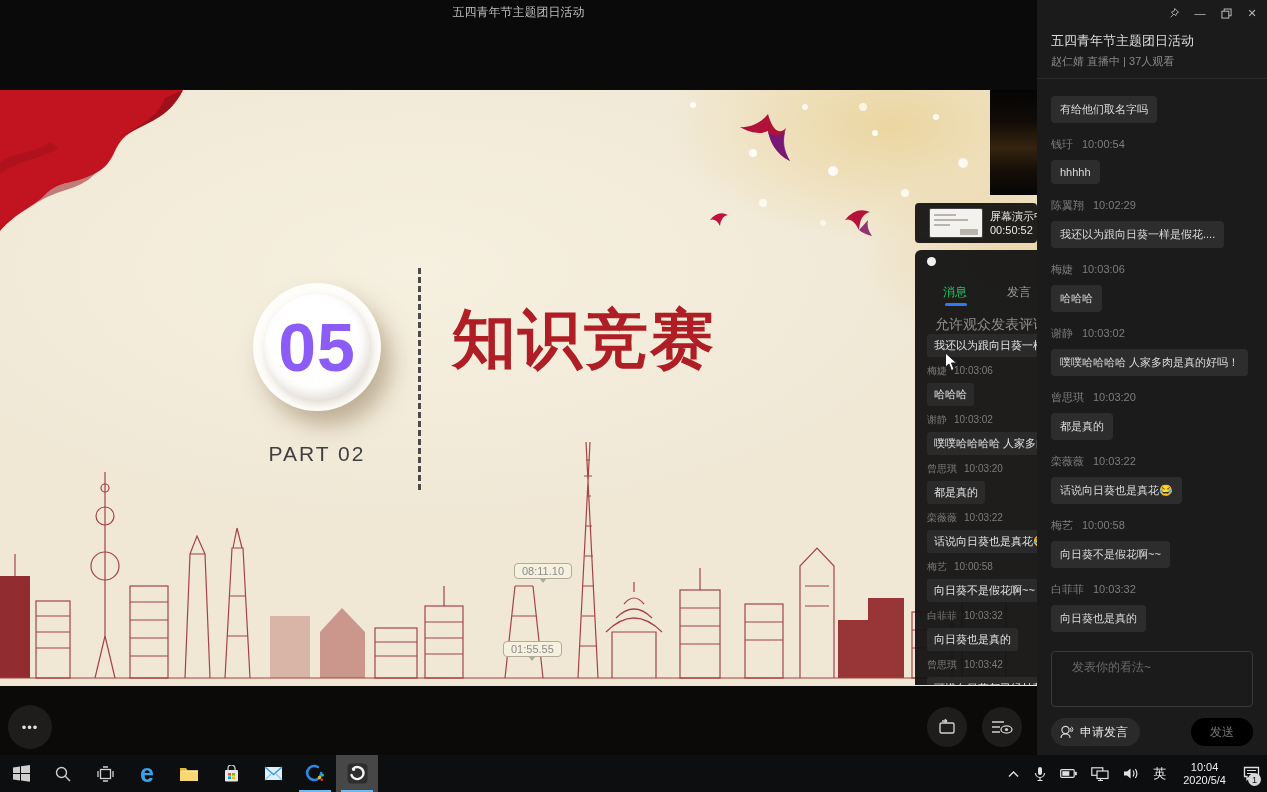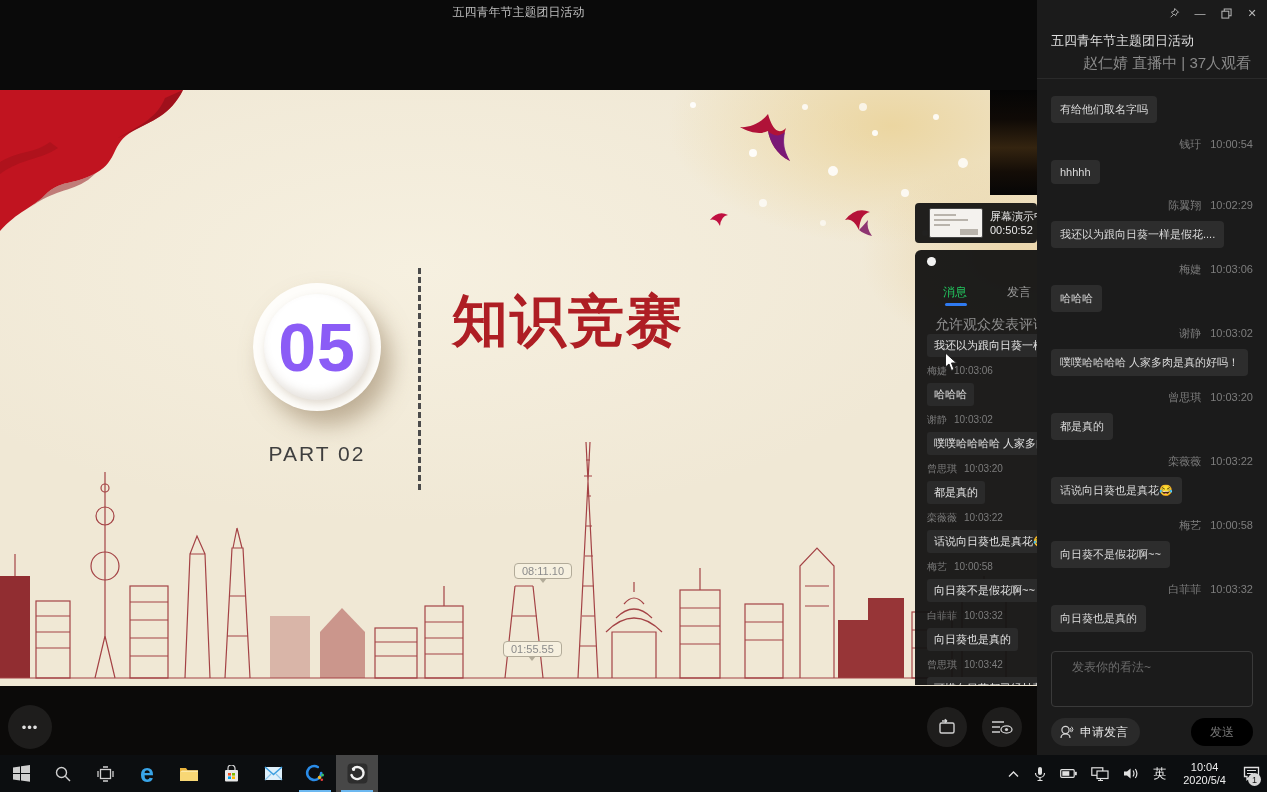--- a/index.html
+++ b/index.html
@@ -33,21 +33,21 @@
 
   .num-circle { position:absolute; left:253px; top:193px; width:128px; height:128px; border-radius:50%;
     background:#fefdfa; box-shadow:10px 14px 22px rgba(139,116,83,.5); }
   .num-circle .inner { position:absolute; left:11px; top:11px; right:11px; bottom:11px; border-radius:50%;
     background:#fff; box-shadow:inset -3px -6px 10px rgba(120,100,70,.18), 2px 4px 8px rgba(139,116,83,.25);
     display:flex; align-items:center; justify-content:center; }
   .num-circle .num { font-size:68px; font-weight:bold; color:#8b5cf6; letter-spacing:1px; }
   .part-label { position:absolute; left:253px; top:352px; width:128px; text-align:center;
     font-size:21px; color:#3f3f3f; letter-spacing:2px; }
   .dash-line { position:absolute; left:418px; top:178px; height:222px; width:0; border-left:3px dashed #4b4b4b; }
-  .slide-heading { position:absolute; left:452px; top:194px; font-size:56px; font-weight:bold;
+  .slide-heading { position:absolute; left:452px; top:206px; font-size:64px; font-weight:bold;
     color:#ae1e24; letter-spacing:2px; white-space:nowrap; }
 
   .callout { position:absolute; background:#f6f0df; border:1px solid #b2ab99; border-radius:4px;
     color:#8b8b8b; font-size:11px; padding:1px 7px; white-space:nowrap; }
   .callout .tip { position:absolute; left:50%; bottom:-5px; margin-left:-4px; width:0; height:0;
     border-left:4px solid transparent; border-right:4px solid transparent; border-top:5px solid #b2ab99; }
   .callout-1 { left:514px; top:473px; }
   .callout-2 { left:503px; top:551px; }
 
   .skyline { position:absolute; left:0; bottom:0; }
@@ -91,25 +91,25 @@
   .more-btn { left:8px; top:19px; width:44px; height:44px; color:#e0e0e0; font-size:13px; letter-spacing:1px; }
   .rotate-btn { left:927px; top:21px; width:40px; height:40px; }
   .viewlist-btn { left:982px; top:21px; width:40px; height:40px; }
 
   
   .sidebar { position:absolute; left:1037px; top:0; width:230px; height:755px; background:#1b1b1b; overflow:hidden; }
   .win-controls { position:absolute; top:6px; right:8px; display:flex; gap:12px; align-items:center; color:#b8b8b8; }
   .win-controls .wc { width:14px; height:14px; display:flex; align-items:center; justify-content:center;
     font-size:11px; cursor:default; }
   .sb-title { position:absolute; left:14px; top:32px; font-size:13px; color:#dedede; white-space:nowrap; }
-  .sb-sub { position:absolute; left:14px; top:54px; font-size:15px; color:#8a8a8a; white-space:nowrap;margin-left:32px; }
+  .sb-sub { position:absolute; left:14px; top:54px; font-size:11px; color:#8a8a8a; white-space:nowrap; }
   .sb-divider { position:absolute; left:0; top:78px; width:230px; height:1px; background:#2a2a2a; }
   .sb-msgs { position:absolute; left:14px; top:96px; width:202px; height:548px; overflow:hidden; }
   .smsg { margin-bottom:10px; }
-  .smsg .meta { font-size:11px; color:#7d7d7d; margin-bottom:8px; white-space:nowrap;text-align:right; }
+  .smsg .meta { font-size:11px; color:#7d7d7d; margin-bottom:8px; white-space:nowrap; }
   .smsg .meta .name { margin-right:9px; }
   .smsg .bubble { display:inline-block; background:#2d2d2d; color:#dcdcdc; font-size:11px;
     padding:6px 9px; border-radius:4px; white-space:nowrap; max-width:214px; overflow:hidden; }
   .composer { position:absolute; left:14px; top:651px; width:202px; height:56px;
     background:transparent; border:1px solid #3a3a3a; border-radius:4px; color:#cfcfcf;
     font-size:12px; font-family:"Liberation Sans",sans-serif; padding:7px 20px; resize:none; outline:none; }
   .composer::placeholder { color:#6a6a6a; }
   .speak-btn { position:absolute; left:14px; top:718px; height:28px; padding:0 12px 0 8px;
     background:#2a2a2a; border:none; border-radius:15px; color:#e3e3e3; font-size:12px;
     display:flex; align-items:center; gap:5px; font-family:inherit; }

